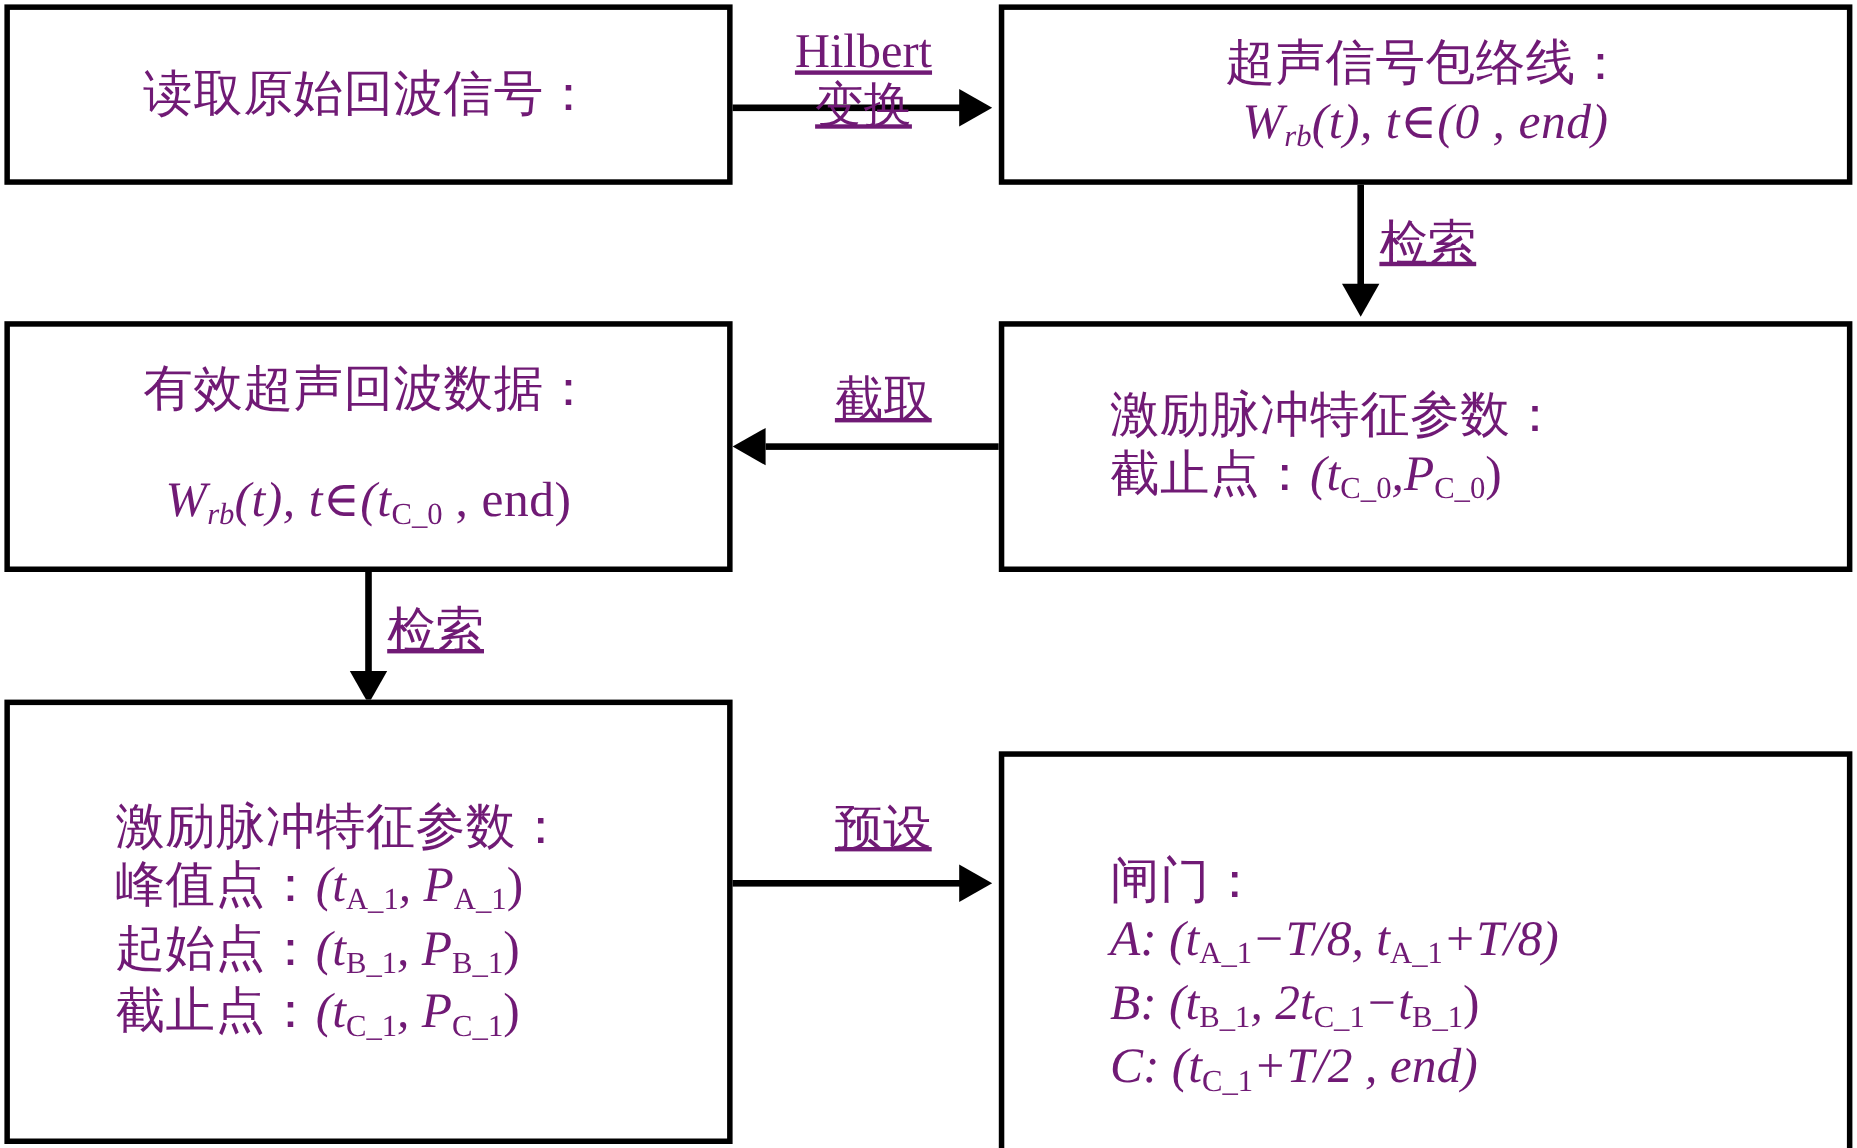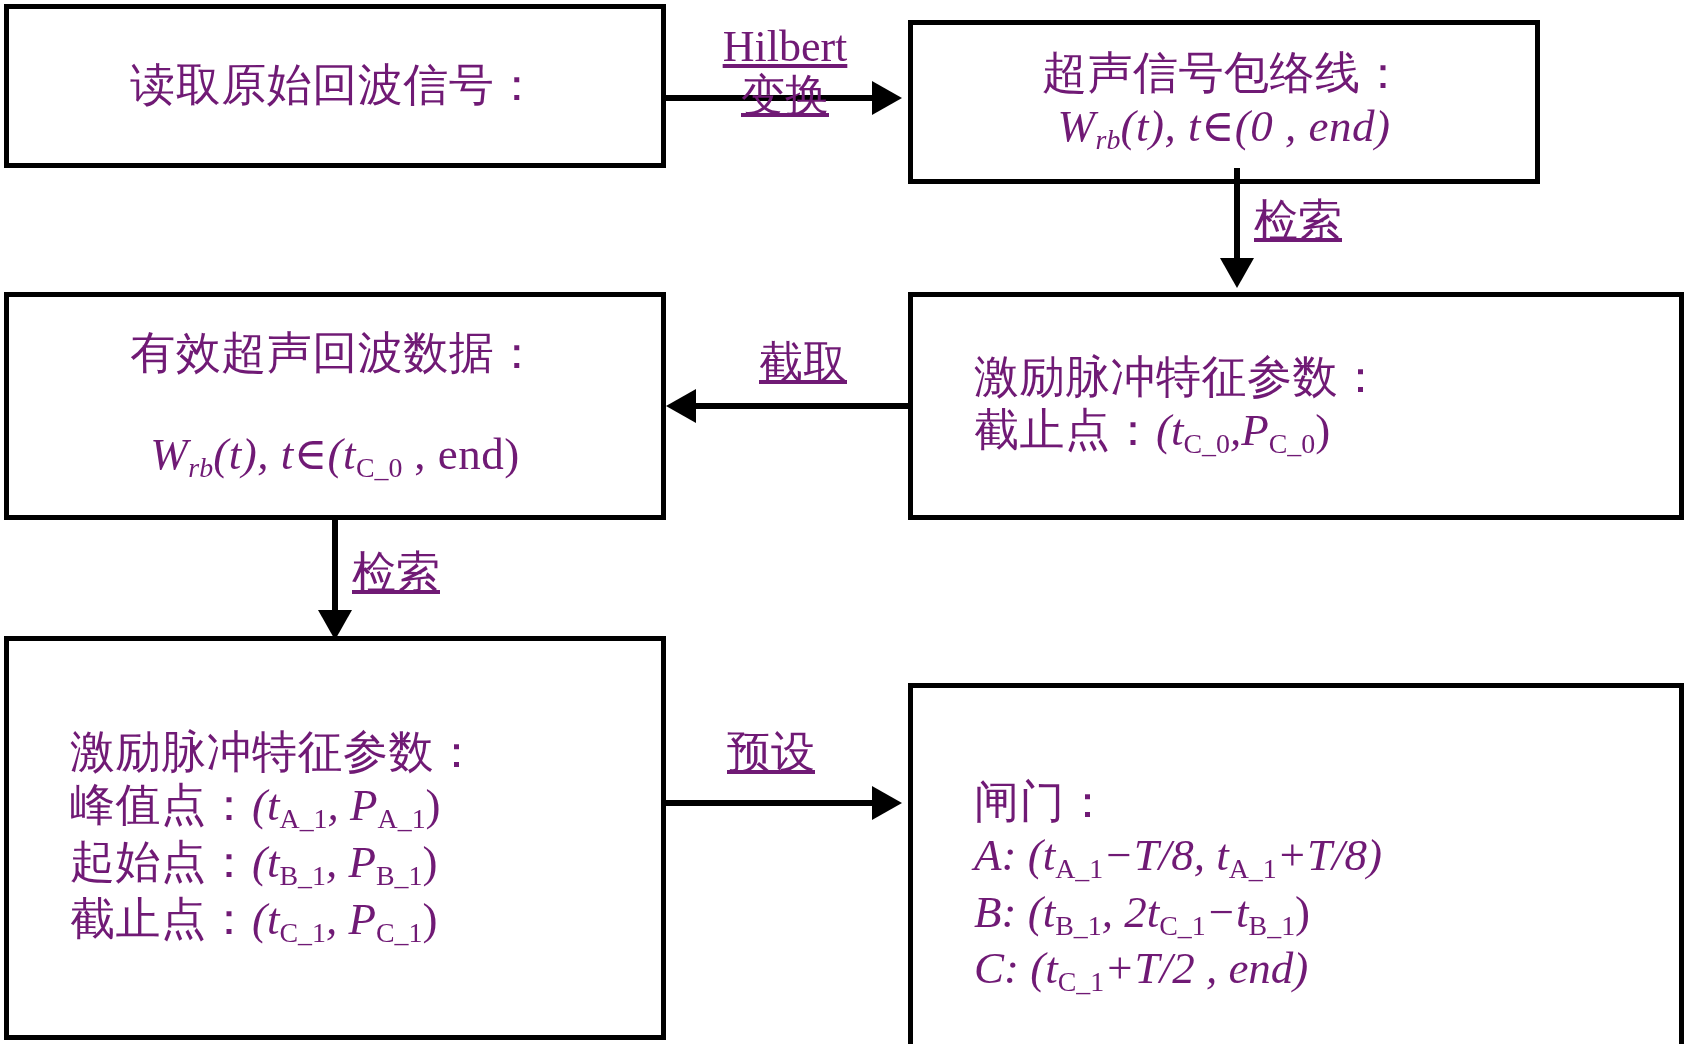--- a/index.html
+++ b/index.html
@@ -29,21 +29,21 @@
   }
   .node.center { align-items: center; }
   .node.left   { align-items: flex-start; }
 
   .line-row {
     font-size: 45px;
     line-height: 1.18;
     white-space: nowrap;
     letter-spacing: 0.5px;
   }
-  .node.left .line-row { padding-left: 61px; }
+  .node.left .line-row { padding-left: 96px; }
 
   
   .mi   { font-style: italic; }
   .mup  { font-style: normal; }
   sub {
     font-size: 0.62em;
     font-style: normal;
     vertical-align: -0.28em;
     letter-spacing: 0;
   }
@@ -96,21 +96,21 @@
     <div class="line-row">读取原始回波信号：</div>
   </div>
 
   <div class="arrow-line arrow-h" style="left:666px; top:95px; width:212px;"></div>
   <div class="arrow-head head-right" style="left:872px; top:81px;"></div>
   <div class="edge-label" style="left:690px; top:22px; width:190px;">
     <div class="serif-latin">Hilbert</div>
     <div style="">变换</div>
   </div>
 
-  <div class="node center" style="left:908px; top:20px; width:632px; height:164px;">
+  <div class="node center" style="left:908px; top:4px; width:776px; height:164px;">
     <div class="line-row">超声信号包络线：</div>
     <div class="line-row">
       <span class="mi">W</span><sub class="mi">rb</sub><span class="mi">(t), t∈(0 , end)</span>
     </div>
   </div>
 
   <div class="arrow-line arrow-v" style="left:1234px; top:168px; height:95px;"></div>
   <div class="arrow-head head-down" style="left:1220px; top:258px;"></div>
   <div class="edge-label" style="left:1254px; top:196px;">检索</div>
 
@@ -144,21 +144,21 @@
     <div class="line-row">
       <span>起始点：</span><span class="mi thin">(t</span><sub>B_1</sub><span class="mi thin">, P</span><sub>B_1</sub><span class="mup thin">)</span>
     </div>
     <div class="line-row">
       <span>截止点：</span><span class="mi thin">(t</span><sub>C_1</sub><span class="mi thin">, P</span><sub>C_1</sub><span class="mup thin">)</span>
     </div>
   </div>
 
   <div class="arrow-line arrow-h" style="left:666px; top:800px; width:212px;"></div>
   <div class="arrow-head head-right" style="left:872px; top:786px;"></div>
-  <div class="edge-label" style="left:676px; top:728px; width:190px;">预设</div>
+  <div class="edge-label" style="left:708px; top:728px; width:190px;">预设</div>
 
   <div class="node left" style="left:908px; top:683px; width:776px; height:409px;">
     <div class="line-row">闸门：</div>
     <div class="line-row">
       <span class="mi thin">A: (t</span><sub>A_1</sub><span class="mi thin">−T/8, t</span><sub>A_1</sub><span class="mi thin">+T/8)</span>
     </div>
     <div class="line-row">
       <span class="mi thin">B: (t</span><sub>B_1</sub><span class="mi thin">, 2t</span><sub>C_1</sub><span class="mi thin">−t</span><sub>B_1</sub><span class="mup thin">)</span>
     </div>
     <div class="line-row">

